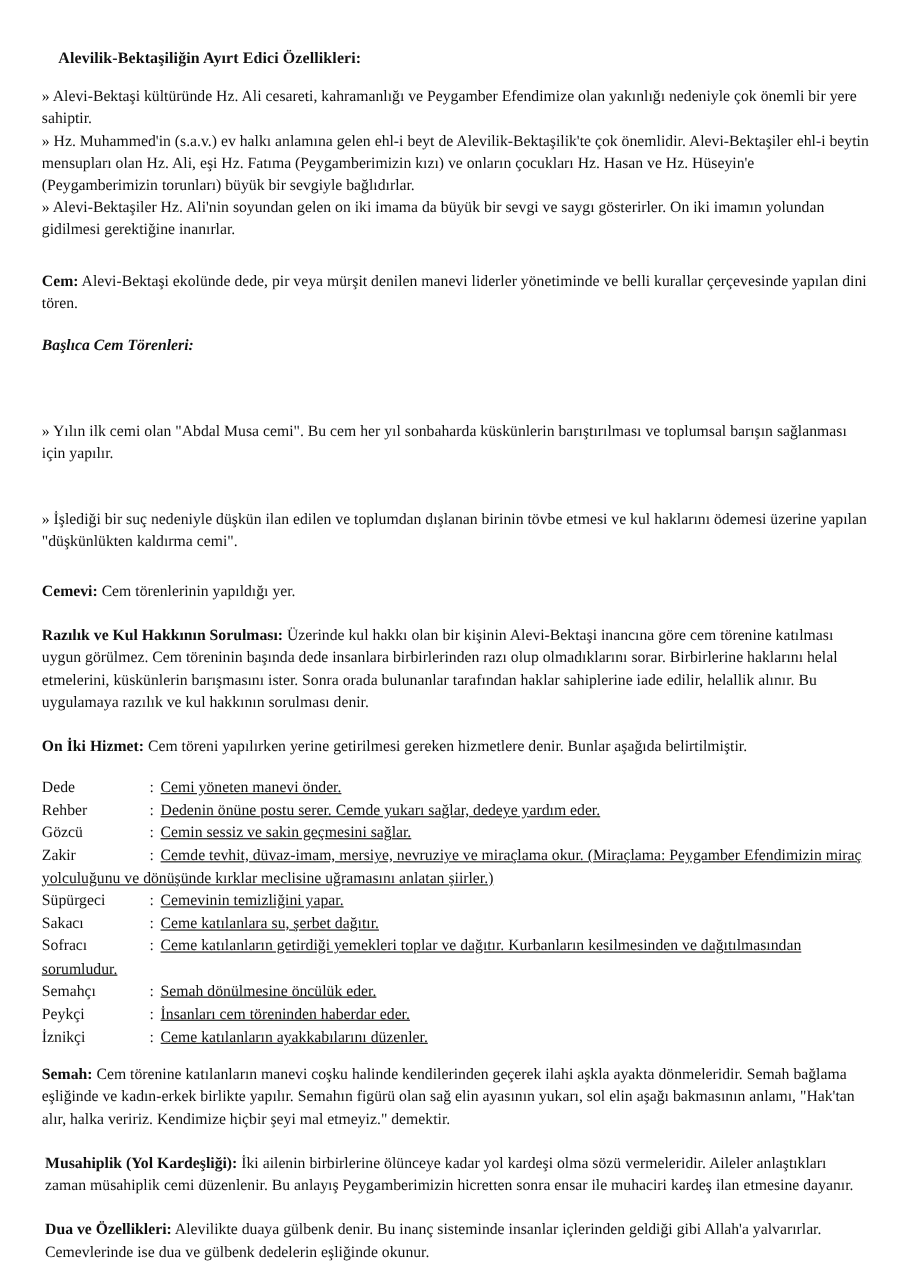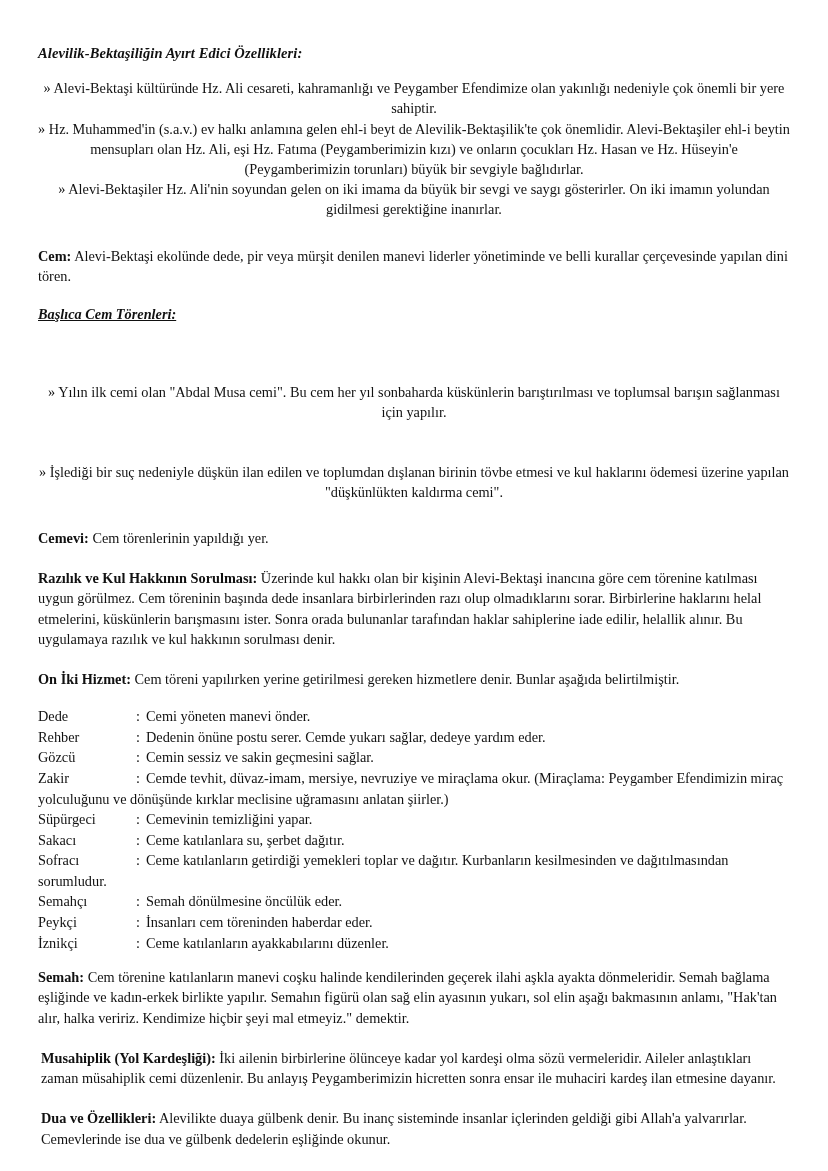--- a/index.html
+++ b/index.html
@@ -20,23 +20,22 @@
     height: 1171px;
     background: #ffffff;
     box-sizing: border-box;
     padding: 44px 38px 0 38px;
     overflow: hidden;
   }
   .doc-title {
     font-size: 14.5px;
     font-weight: bold;
     line-height: 1.25;
-    margin: 0 0 16px 0;
+    margin: 0 0 16px 15px;
     letter-spacing: 0.1px;
-    font-style: italic;
   }
   .para {
     font-size: 14.3px;
     line-height: 1.415;
     margin: 0 0 13px 0;
     text-align: left;
     max-width: 752px;
   }
   .para.tight {
     margin-bottom: 0;
@@ -45,29 +44,27 @@
     margin-left: 3px;
   }
   .lead {
     font-weight: bold;
     margin-top: 22px;
   }
   .subhead {
     font-size: 14.3px;
     font-weight: bold;
     font-style: italic;
-    text-decoration: underline;
     margin: 0 0 13px 0;
   }
   .bullet-group {
     margin: 0 0 13px 0;
   }
   .bullet-group .para {
     margin-bottom: 0;
-    text-align: center;
   }
   .spaced-bullets .para {
     margin-bottom: 13px;
     margin-top: 39px;
   }
   .spaced-bullets .para:last-child {
     margin-bottom: 0;
   }
   
   .hizmet-list {
@@ -81,20 +78,21 @@
     max-width: 752px;
   }
   .hizmet-name {
     display: inline-block;
     width: 98px;
     font-weight: normal;
     vertical-align: top;
   }
   .hizmet-desc {
     display: inline;
+    text-decoration: underline;
   }
   .hizmet-colon {
     display: inline-block;
     width: 10px;
   }
   .gap-sm { height: 13px; }
   .gap-xs { height: 7px; }
 </style>
 </head>
 <body>

